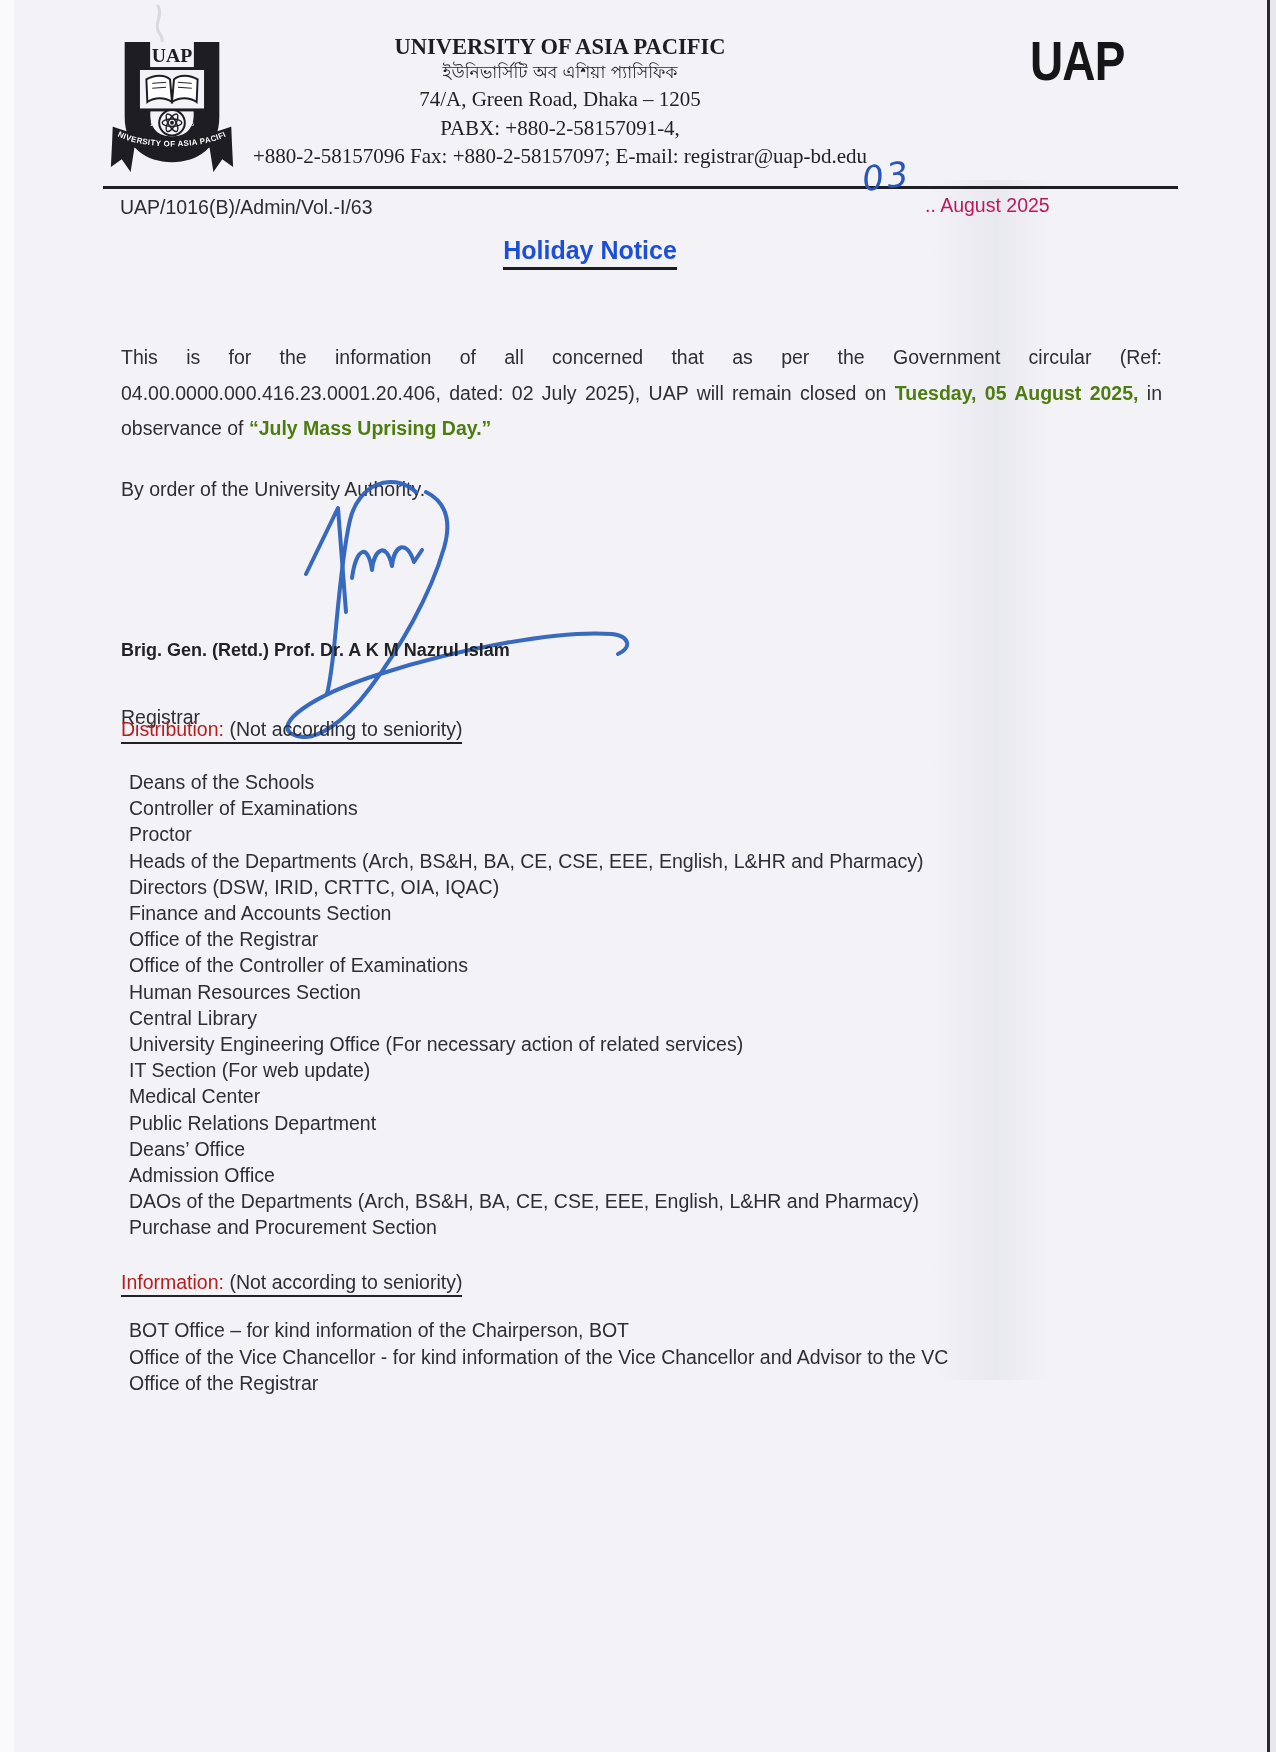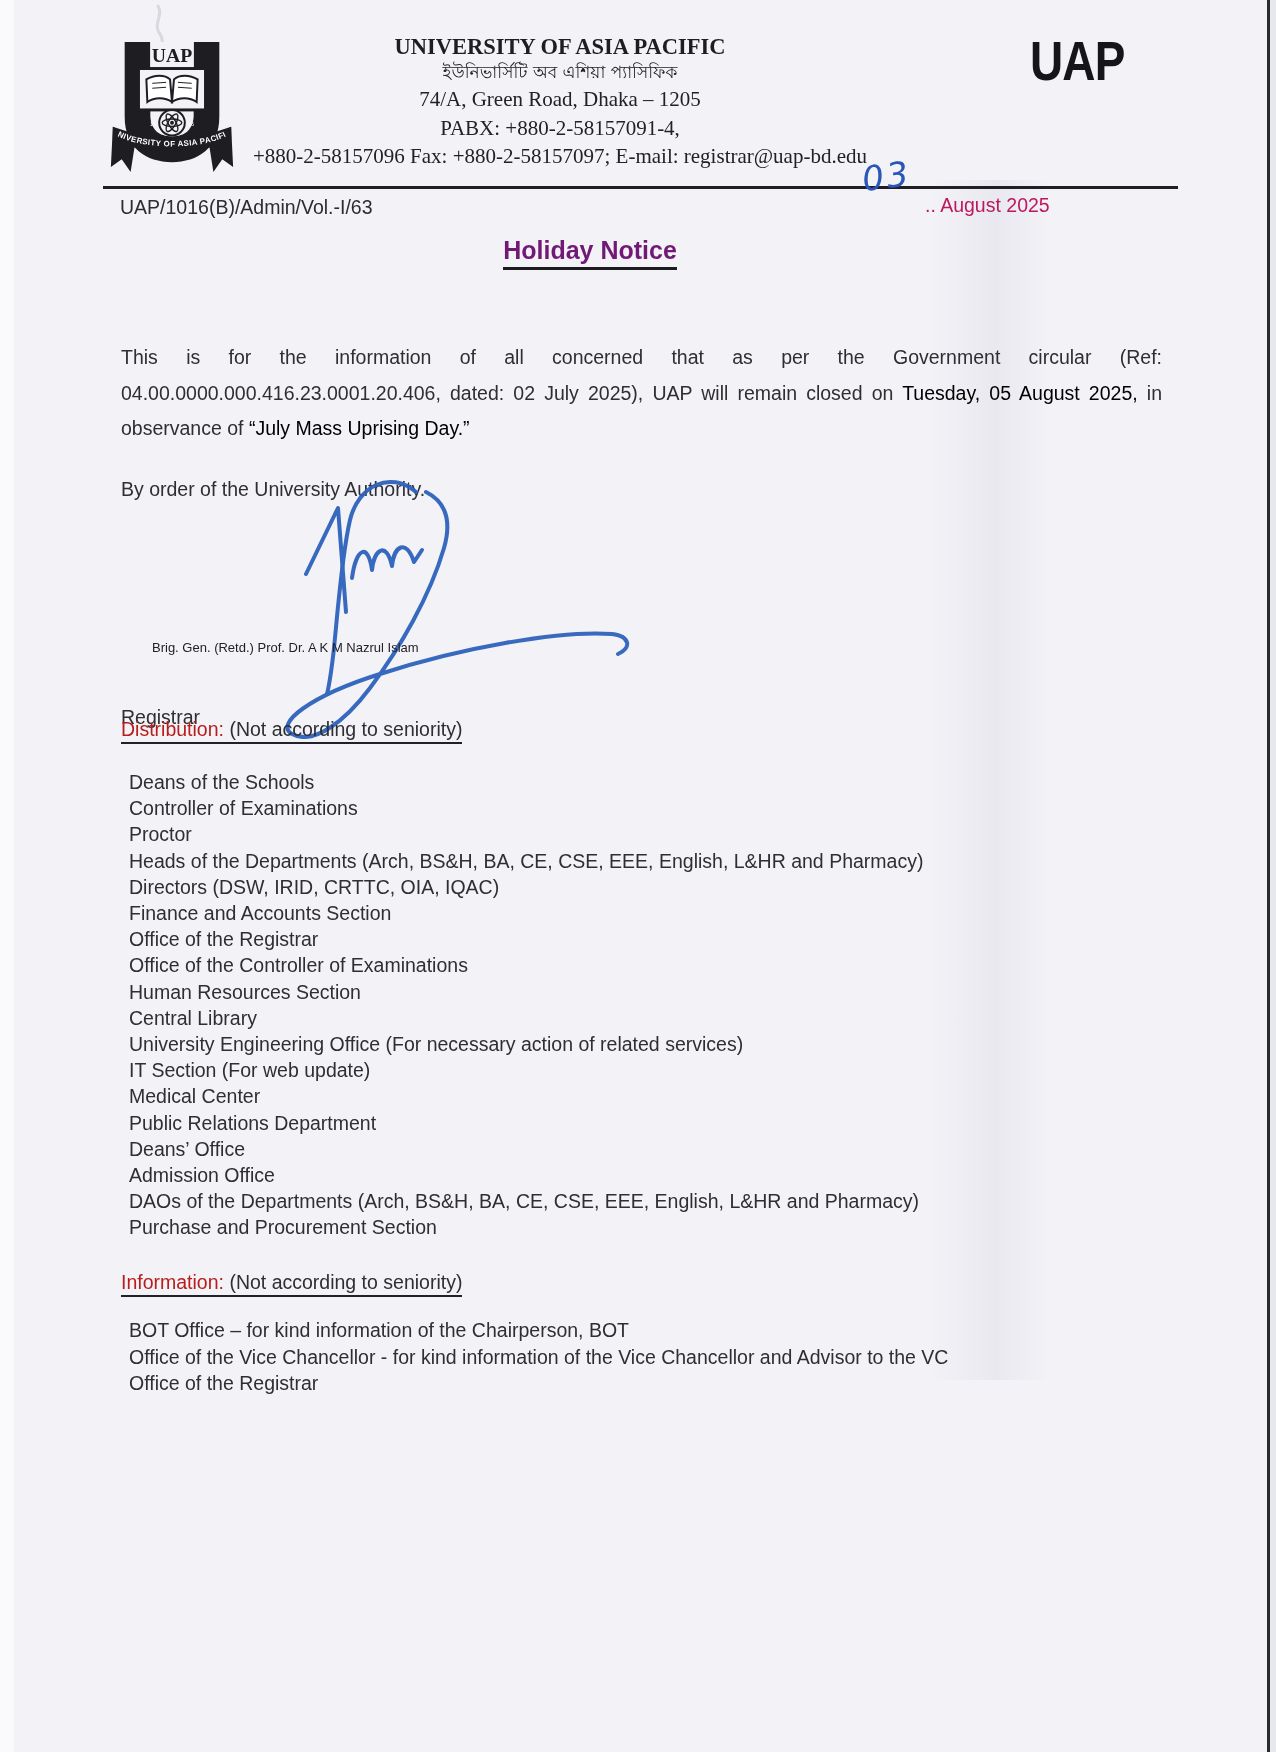--- a/index.html
+++ b/index.html
@@ -28,32 +28,32 @@
   .wordmark{position:absolute;left:1030px;top:28px;font-weight:bold;font-size:56px;color:#161619;
     transform:scaleX(0.82);transform-origin:left top;letter-spacing:-1px;}
   .rule{position:absolute;left:103px;top:186px;width:1075px;height:3px;background:#1f1f24;}
 
   .ref-no{position:absolute;left:120px;top:196px;font-size:19.5px;color:#2c2c31;}
   .hand-date{position:absolute;left:862px;top:156px;font-size:34px;font-style:italic;letter-spacing:3px;
     color:#2956b8;transform:rotate(-8deg);font-family:"DejaVu Sans", sans-serif;}
   .date-printed{position:absolute;left:925px;top:194px;font-size:19.5px;color:#be185d;}
 
   .title-wrap{position:absolute;left:160px;top:236px;width:860px;text-align:center;}
-  .title{display:inline-block;font-weight:bold;font-size:25px;color:#701a75;
+  .title{display:inline-block;font-weight:bold;font-size:25px;color:#1d4ed8;
     border-bottom:3px solid #1d1d21;padding-bottom:2px;}
 
   .body-par{position:absolute;left:121px;top:340px;width:1041px;font-size:19.5px;line-height:35.5px;
     text-align:justify;color:#2e2e33;}
-  .b{font-weight:normal;color:#000000;}
+  .b{font-weight:bold;color:#4d7c0f;}
 
   .by-order{position:absolute;left:121px;top:478px;font-size:19.5px;color:#2e2e33;}
 
   .signature{position:absolute;left:230px;top:462px;width:420px;height:300px;}
 
-  .sig-name{position:absolute;left:121px;top:640px;font-size:13px;font-weight:normal;color:#222226;margin-left:31px;}
+  .sig-name{position:absolute;left:121px;top:640px;font-size:18px;font-weight:bold;color:#222226;}
   .sig-desig{position:absolute;left:121px;top:706px;font-size:19.5px;color:#2e2e33;}
 
   .dist-heading{position:absolute;left:121px;top:718px;font-size:19.5px;}
   .info-heading{position:absolute;left:121px;top:1271px;font-size:19.5px;}
   .heading-underline{display:inline-block;border-bottom:2.5px solid #222226;padding-bottom:1px;}
   .heading-bold{font-weight:normal;color:#b91c1c;}
   .heading-rest{color:#2e2e33;}
 
   .dist-list{position:absolute;left:121px;top:769px;width:1050px;font-size:19.5px;line-height:26.2px;color:#2e2e33;}
   .info-list{position:absolute;left:121px;top:1317px;width:1060px;font-size:19.5px;line-height:26.6px;color:#2e2e33;}

